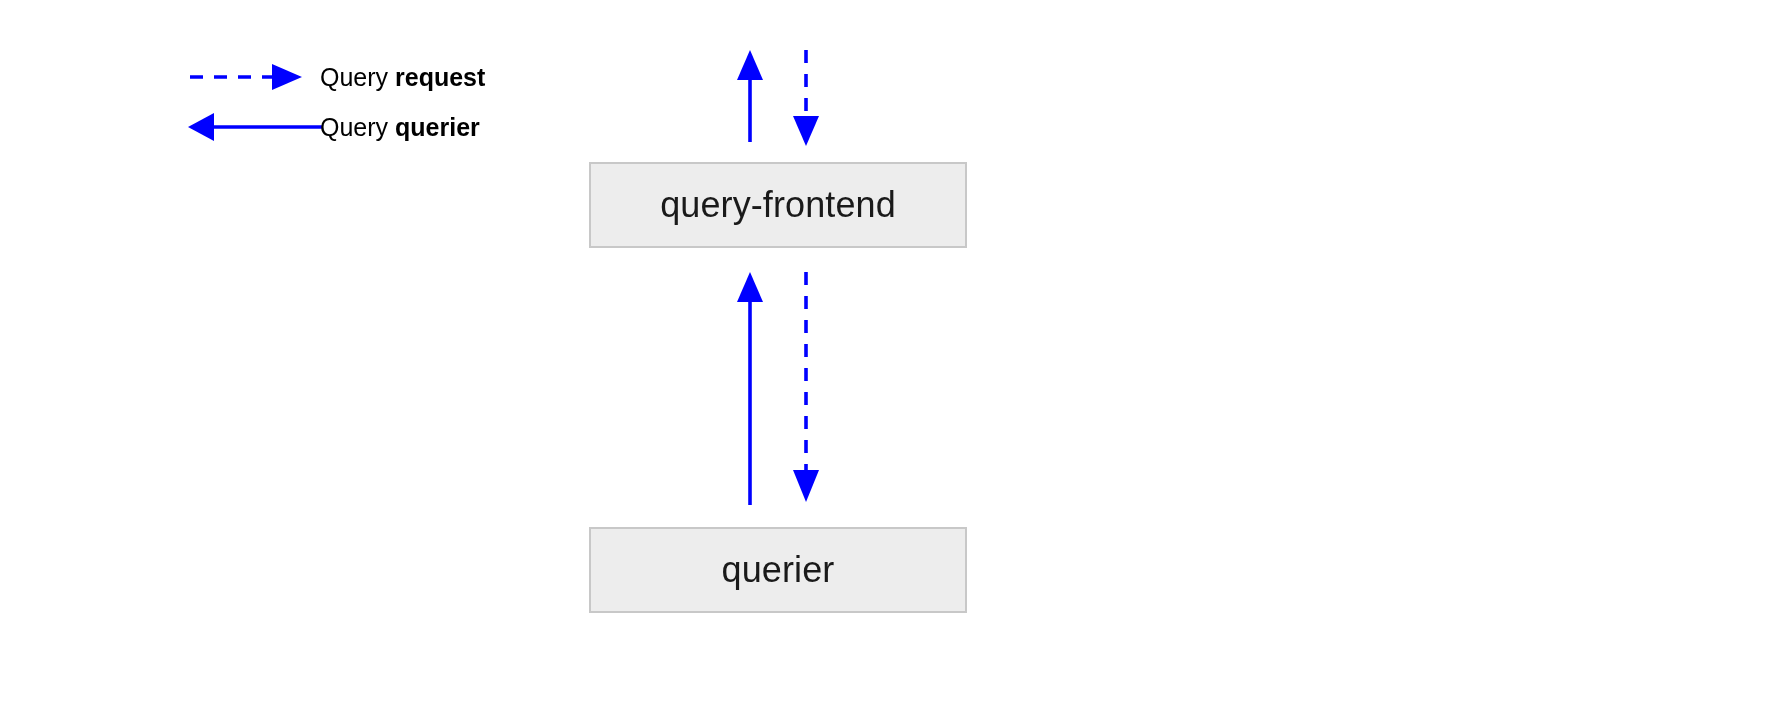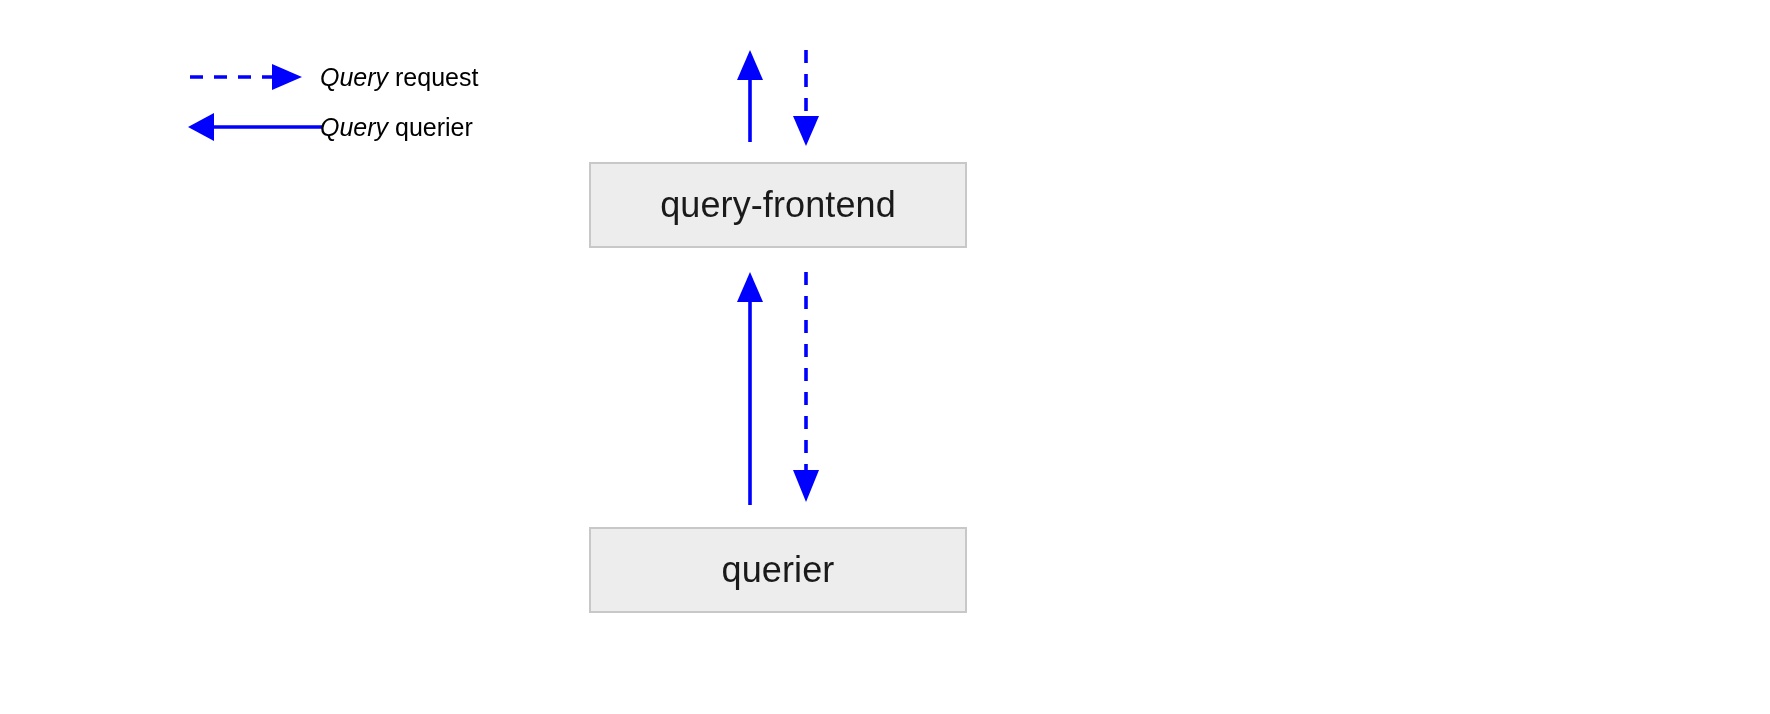--- a/index.html
+++ b/index.html
@@ -40,22 +40,22 @@
   .legend-label {
     position: absolute;
     left: 134px;
     top: 0;
     height: 50px;
     line-height: 50px;
     font-size: 25px;
     color: #000000;
     white-space: nowrap;
   }
-  .legend-label .lead { font-weight: 400; font-style: italic; }
-  .legend-label .em   { font-weight: 400; }
+  .legend-label .lead { font-weight: 400; }
+  .legend-label .em   { font-weight: 700; }
 
   
   .node {
     position: absolute;
     box-sizing: border-box;
     background: #ededed;
     border: 2px solid #c8c8c8;
     display: flex;
     align-items: center;
     justify-content: center;

